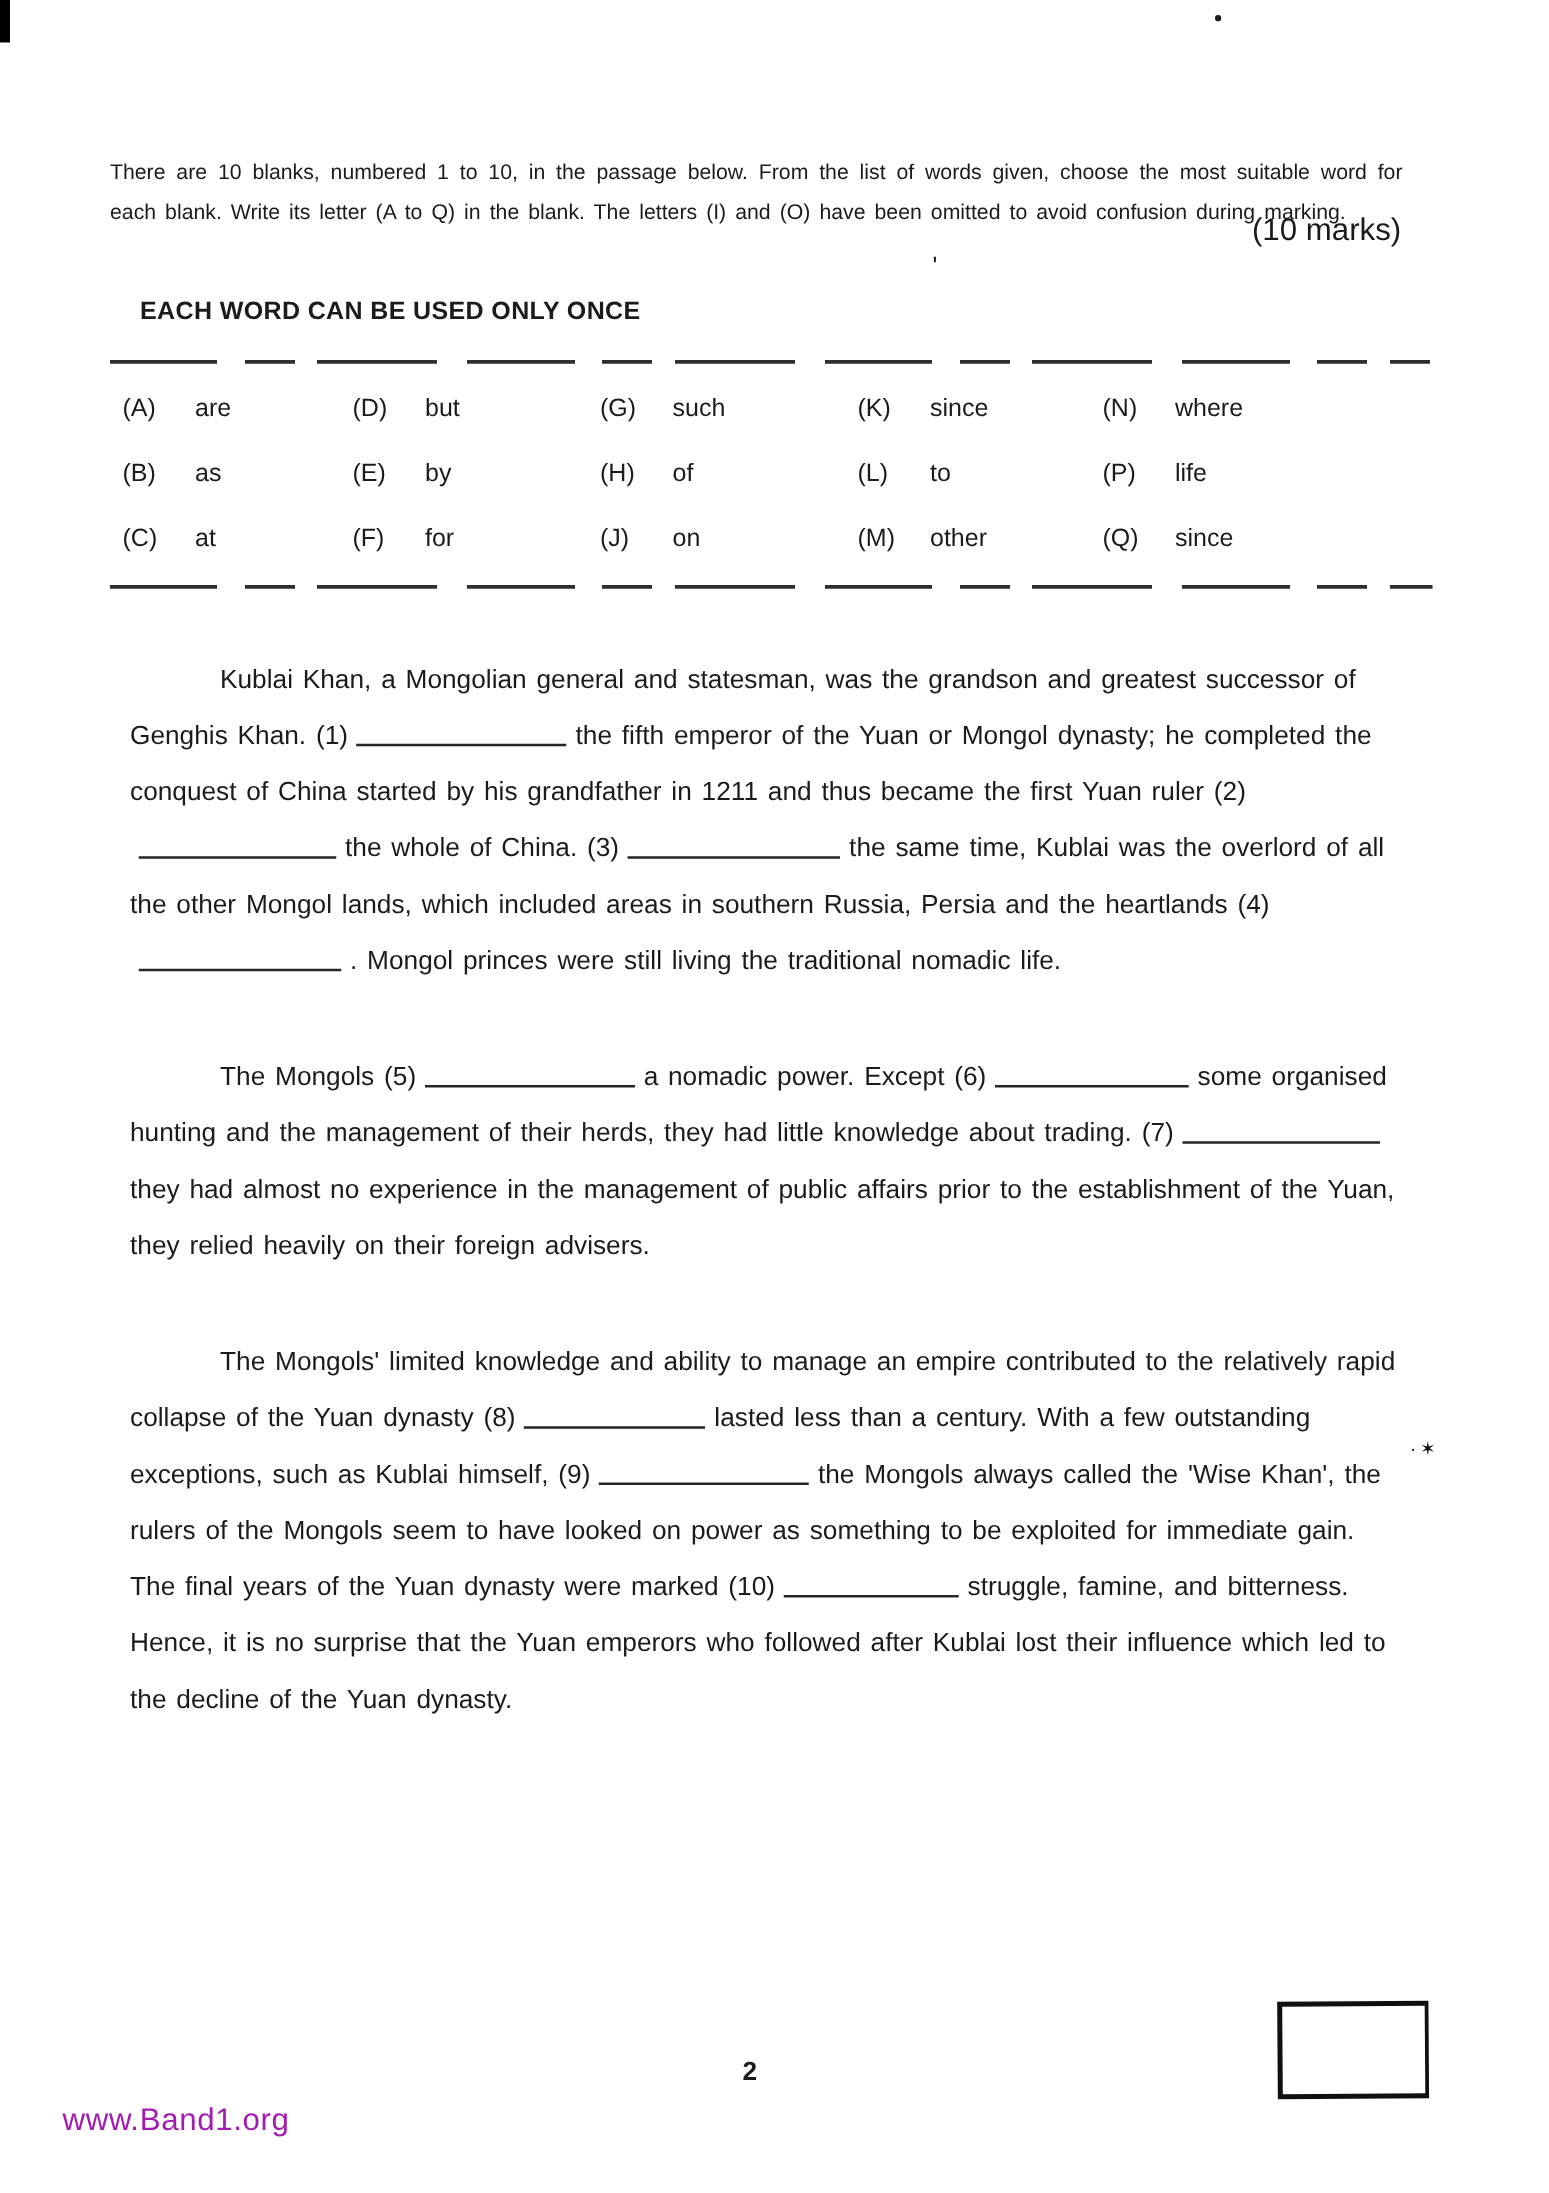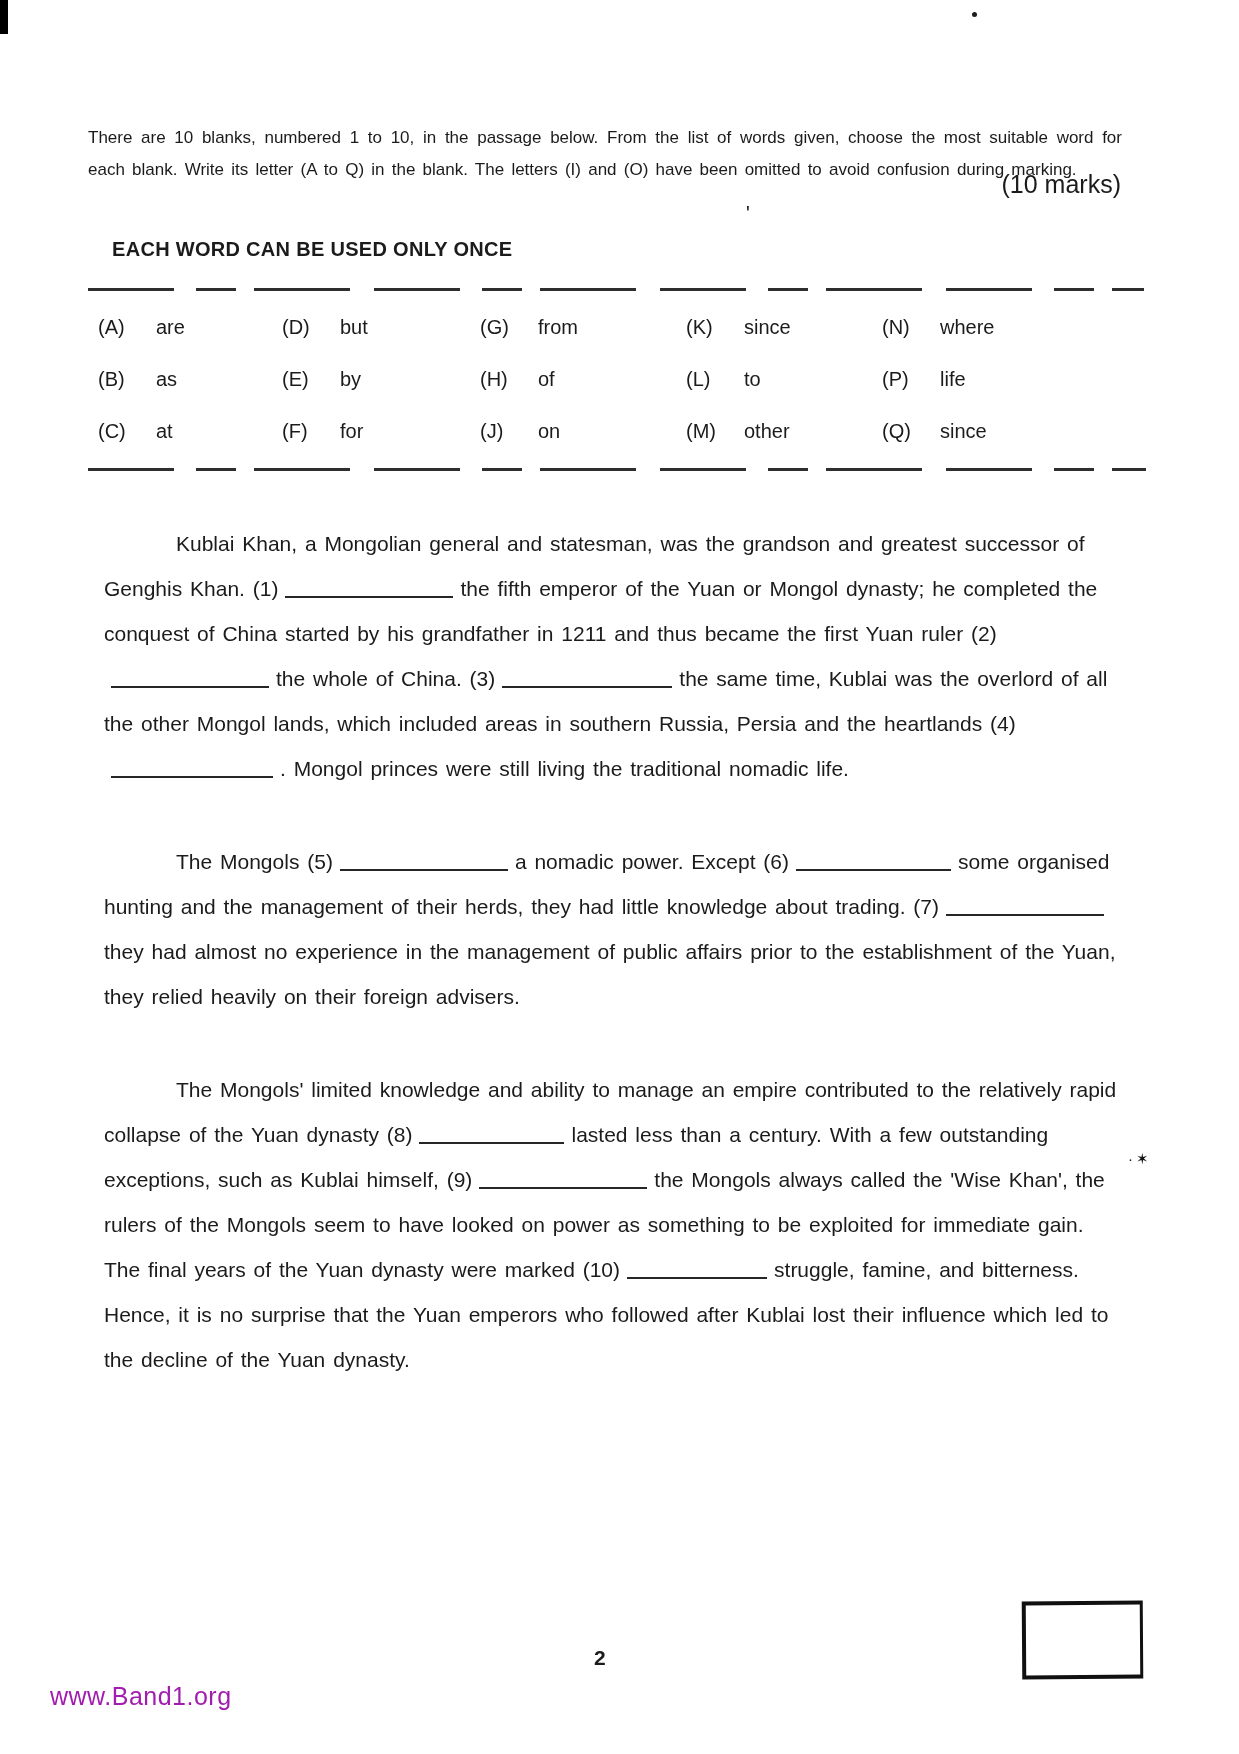--- a/index.html
+++ b/index.html
@@ -109,21 +109,21 @@
     <div class="word-cell">
         <span class="letter">(A)</span>
         <span class="word">are</span>
       </div>
     <div class="word-cell">
         <span class="letter">(D)</span>
         <span class="word">but</span>
       </div>
     <div class="word-cell">
         <span class="letter">(G)</span>
-        <span class="word">from</span>
+        <span class="word">such</span>
       </div>
     <div class="word-cell">
         <span class="letter">(K)</span>
         <span class="word">since</span>
       </div>
     <div class="word-cell">
         <span class="letter">(N)</span>
         <span class="word">where</span>
       </div>
 

